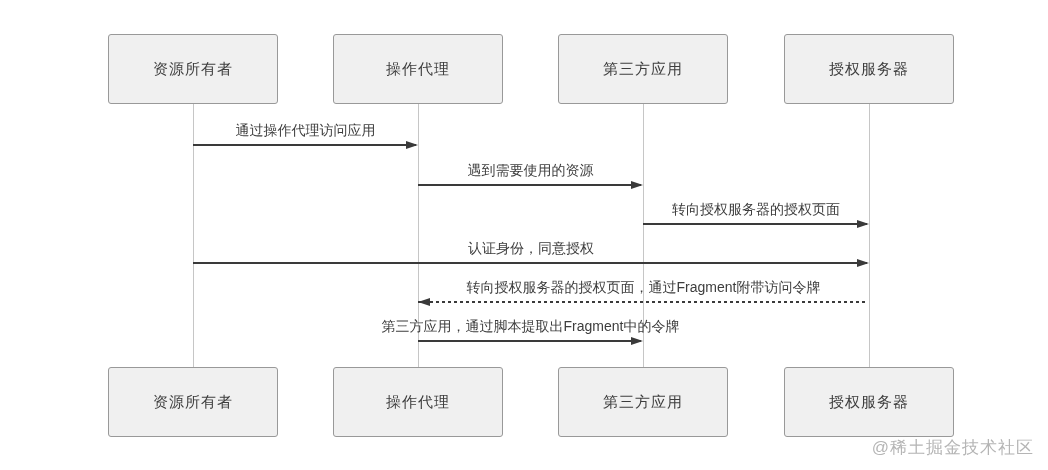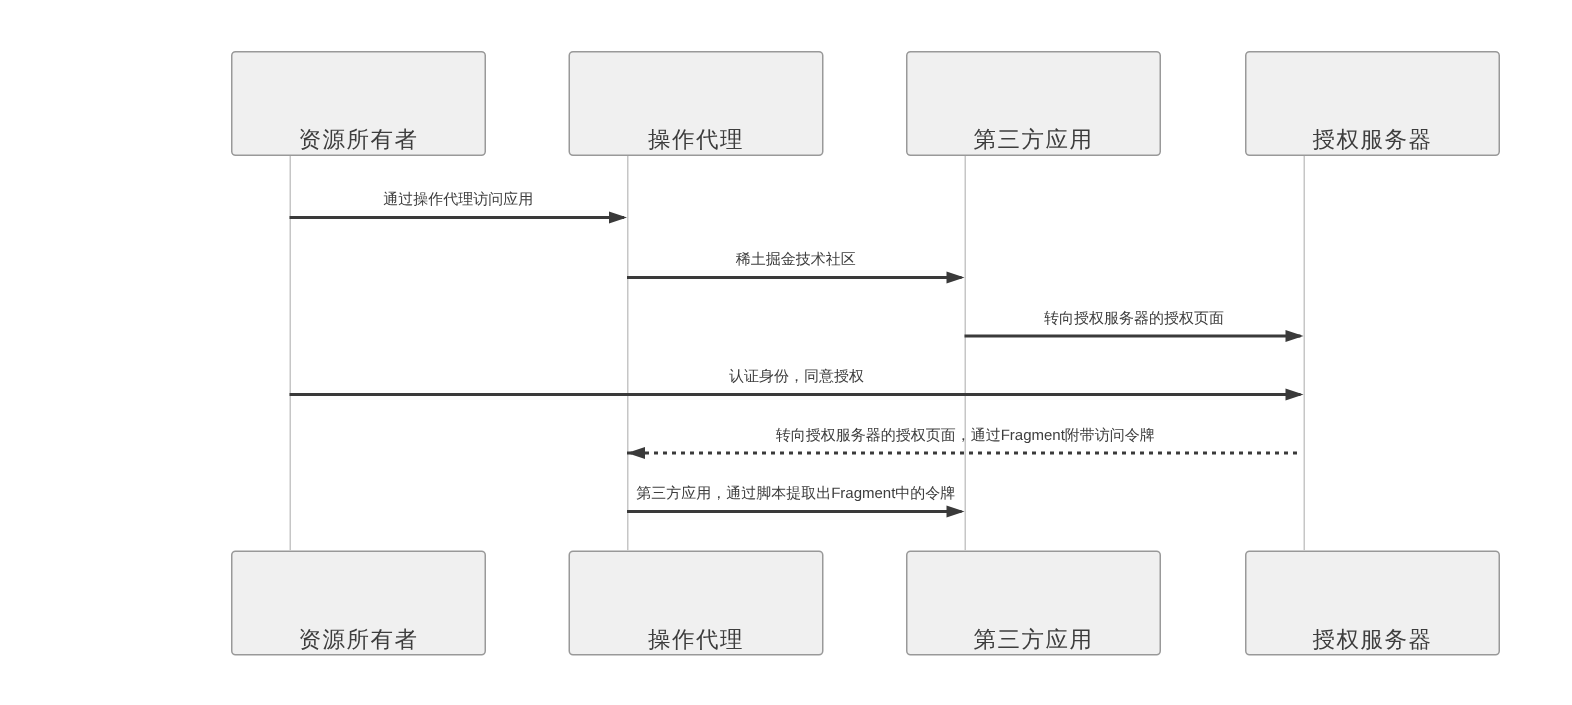--- a/index.html
+++ b/index.html
@@ -19,21 +19,21 @@
     font-family:"Liberation Sans","DejaVu Sans",sans-serif;
     overflow:hidden;
   }
   .actor-box{
     position:absolute;
     width:170px;height:70px;
     background:var(--box-fill);
     border:1px solid var(--box-border);
     border-radius:3px;
     box-sizing:border-box;
-    display:flex;align-items:flex-end;justify-content:center;margin-left:46px;
+    display:flex;align-items:center;justify-content:center;
   }
   .actor-label{
     font-size:15px;color:var(--text);
     letter-spacing:1px;
     white-space:nowrap;
   }
   .lifeline{
     position:absolute;
     width:1px;
     background:var(--lifeline);
@@ -48,21 +48,21 @@
   }
   .msg-line.dashed{
     background:repeating-linear-gradient(to right,var(--arrow) 0 3px,transparent 3px 6px);
   }
   .msg-label{
     position:absolute;
     left:50%;
     transform:translateX(-50%);
     bottom:5px;
     white-space:nowrap;
-    font-size:10px;
+    font-size:14px;
     color:var(--text);
   }
   .arrow-head{
     position:absolute;
     width:0;height:0;
     top:-4px;
     border-top:4px solid transparent;
     border-bottom:4px solid transparent;
   }
   .arrow-head.right{
@@ -79,20 +79,21 @@
     font-size:17px;
     color:var(--watermark);
     letter-spacing:1px;
     white-space:nowrap;
   }
 </style>
 </head>
 <body>
 
 <div class="canvas" id="canvas">
+  <div class="watermark">@稀土掘金技术社区</div>
 <div class="actor-box" style="left: 108px; top: 34px;">
       <span class="actor-label">资源所有者</span>
     </div>
     <div class="actor-box" style="left: 108px; top: 367px;">
       <span class="actor-label">资源所有者</span>
     </div>
     <div class="lifeline" style="left: 193px; top: 104px; height: 263px;"></div>
     <div class="actor-box" style="left: 333px; top: 34px;">
       <span class="actor-label">操作代理</span>
     </div>
@@ -114,21 +115,21 @@
       <span class="actor-label">授权服务器</span>
     </div>
     <div class="lifeline" style="left: 869px; top: 104px; height: 263px;"></div>
     <div class="msg" style="left: 193px; top: 145px; width: 225px;">
       <div class="msg-line"></div>
       <div class="msg-label">通过操作代理访问应用</div>
       <div class="arrow-head right"></div>
     </div>
     <div class="msg" style="left: 418px; top: 185px; width: 225px;">
       <div class="msg-line"></div>
-      <div class="msg-label">稀土掘金技术社区</div>
+      <div class="msg-label">遇到需要使用的资源</div>
       <div class="arrow-head right"></div>
     </div>
     <div class="msg" style="left: 643px; top: 224px; width: 226px;">
       <div class="msg-line"></div>
       <div class="msg-label">转向授权服务器的授权页面</div>
       <div class="arrow-head right"></div>
     </div>
     <div class="msg" style="left: 193px; top: 263px; width: 676px;">
       <div class="msg-line"></div>
       <div class="msg-label">认证身份，同意授权</div>

